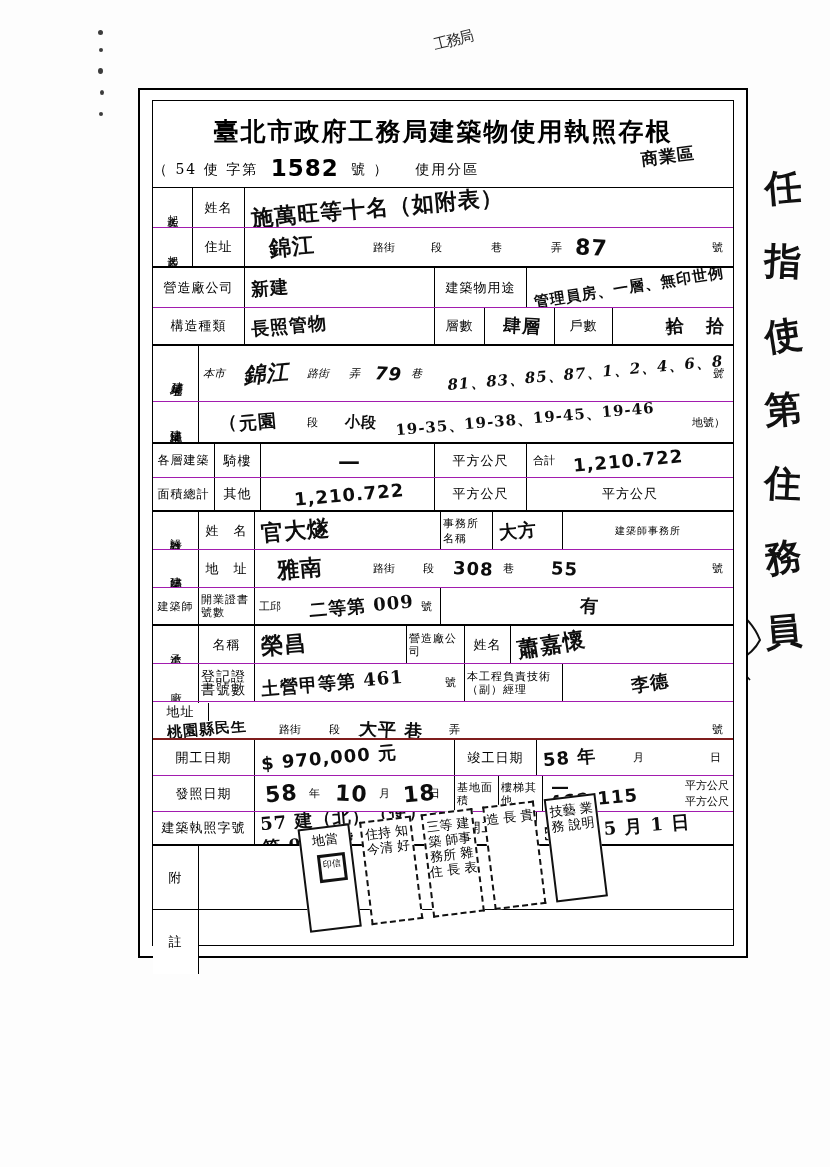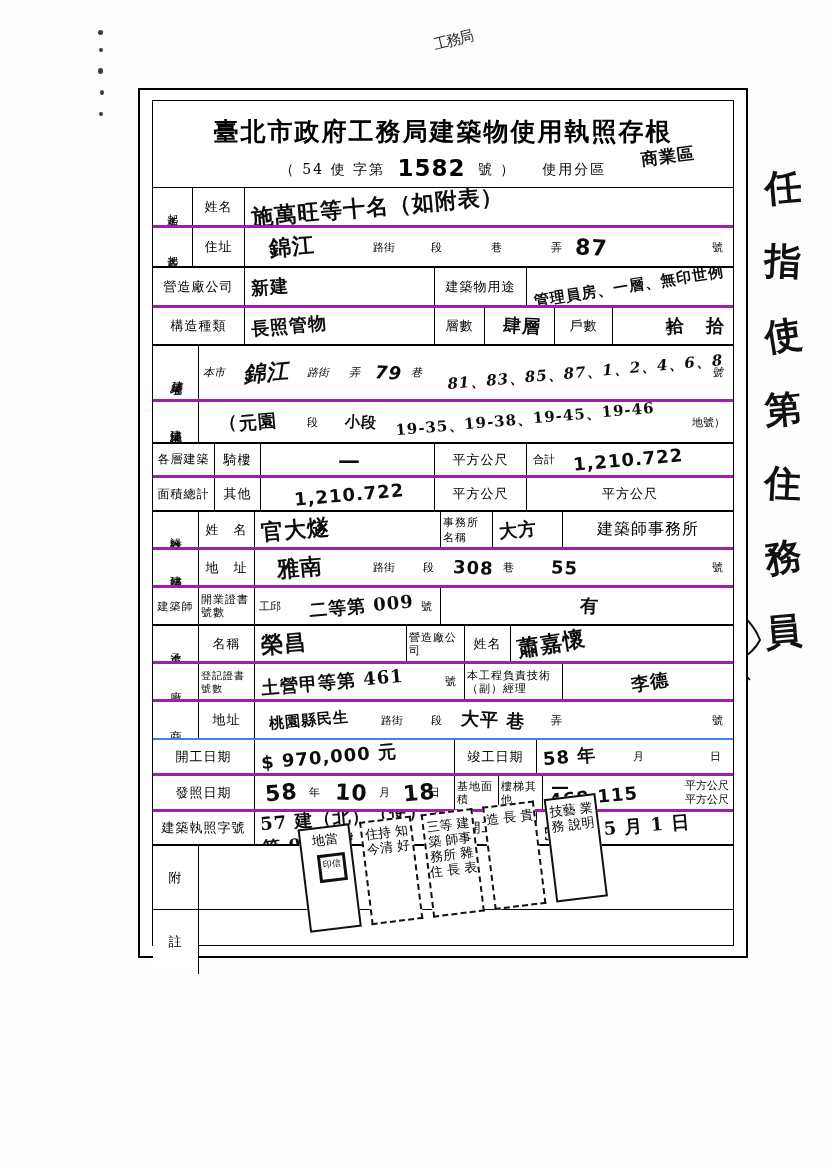--- a/index.html
+++ b/index.html
@@ -92,21 +92,20 @@
     font-family: "DejaVu Serif", serif;
     font-weight: 700;
     font-size: 25px;
     letter-spacing: 2px;
   }
   .subline {
     position: absolute;
     left: 0;
     right: 0;
     top: 52px;
-    text-align: center;
     font-family: "DejaVu Serif", serif;
     font-size: 14px;
     letter-spacing: 2px;
   }
   .subline .num {
     font-family: "DejaVu Sans", sans-serif;
     font-size: 23px;
     font-weight: 700;
     letter-spacing: 1px;
     padding: 0 6px;
@@ -127,21 +126,21 @@
   .grid {
     position: absolute;
     left: 0;
     right: 0;
     top: 86px;
     bottom: 0;
     border-top: 1px solid #000;
   }
   .row {
     position: relative;
-    border-bottom: 3px solid #a21caf;
+    border-bottom: 1px solid #a21caf;
     box-sizing: border-box;
     display: flex;
   }
   .cell {
     position: relative;
     border-right: 1px solid #000;
     box-sizing: border-box;
     display: flex;
     align-items: center;
     justify-content: center;
@@ -428,21 +427,21 @@
           <div class="cell lbl" style="width:56px;">姓　名</div>
           <div class="cell val" style="width:186px;">
             <span class="hw hw-lg sk1">官大燧</span>
           </div>
           <div class="cell lbl lbl2" style="width:52px; font-size:11px;">
             <span>事務所名稱</span>
           </div>
           <div class="cell val" style="width:70px;">
             <span class="hw hw-md sk1">大方</span>
           </div>
-          <div class="cell lbl" style="flex:1; font-size:16px;">建築師事務所</div>
+          <div class="cell lbl" style="flex:1; font-size:10px;">建築師事務所</div>
         </div>
 
         <div class="row" style="height:38px;">
           <div class="cell lbl" style="width:46px;">
             <span style="writing-mode:vertical-rl; font-size:12px;">建築師</span>
           </div>
           <div class="cell lbl" style="width:56px;">地　址</div>
           <div class="cell val" style="flex:1; position:relative;">
             <span class="hw hw-lg sk1" style="position:absolute; left:22px;">雅南</span>
             <span class="small-note" style="position:absolute; left:118px;">路街</span>
@@ -485,36 +484,36 @@
           <div class="cell lbl" style="width:46px;">姓名</div>
           <div class="cell val" style="flex:1;">
             <span class="hw hw-lg sk2">蕭嘉懷</span>
           </div>
         </div>
 
         <div class="row" style="height:38px;">
           <div class="cell lbl" style="width:46px;">
             <span style="writing-mode:vertical-rl; font-size:12px;">廠</span>
           </div>
-          <div class="cell lbl lbl2" style="width:56px; font-size:10px; line-height:13px;">
+          <div class="cell lbl lbl2" style="width:56px; font-size:14px; line-height:13px;">
             <span>登記證書號數</span>
           </div>
           <div class="cell val" style="width:210px; position:relative;">
             <span class="hw hw-md sk1" style="position:absolute; left:6px;">土營甲等第 461</span>
             <span class="small-note" style="position:absolute; right:8px;">號</span>
           </div>
           <div class="cell lbl lbl2" style="width:98px; font-size:11px; line-height:13px;">
             <span>本工程負責技術（副）經理</span>
           </div>
           <div class="cell val" style="flex:1; justify-content:center;">
             <span class="hw hw-md sk2">李德</span>
           </div>
         </div>
 
-        <div class="row" style="height:38px; border-bottom:2px solid #3b82f6;">
+        <div class="row" style="height:38px; border-bottom:2px solid #7f1d1d;flex-direction:column;">
           <div class="cell lbl" style="width:46px;">
             <span style="writing-mode:vertical-rl; font-size:12px;">商</span>
           </div>
           <div class="cell lbl" style="width:56px;">地址</div>
           <div class="cell val" style="flex:1; position:relative;">
             <span class="hw hw-sm sk1" style="position:absolute; left:14px;">桃園縣民生</span>
             <span class="small-note" style="position:absolute; left:126px;">路街</span>
             <span class="small-note" style="position:absolute; left:176px;">段</span>
             <span class="hw hw-md sk3" style="position:absolute; left:206px;">大平 巷</span>
             <span class="small-note" style="position:absolute; left:296px;">弄</span>

